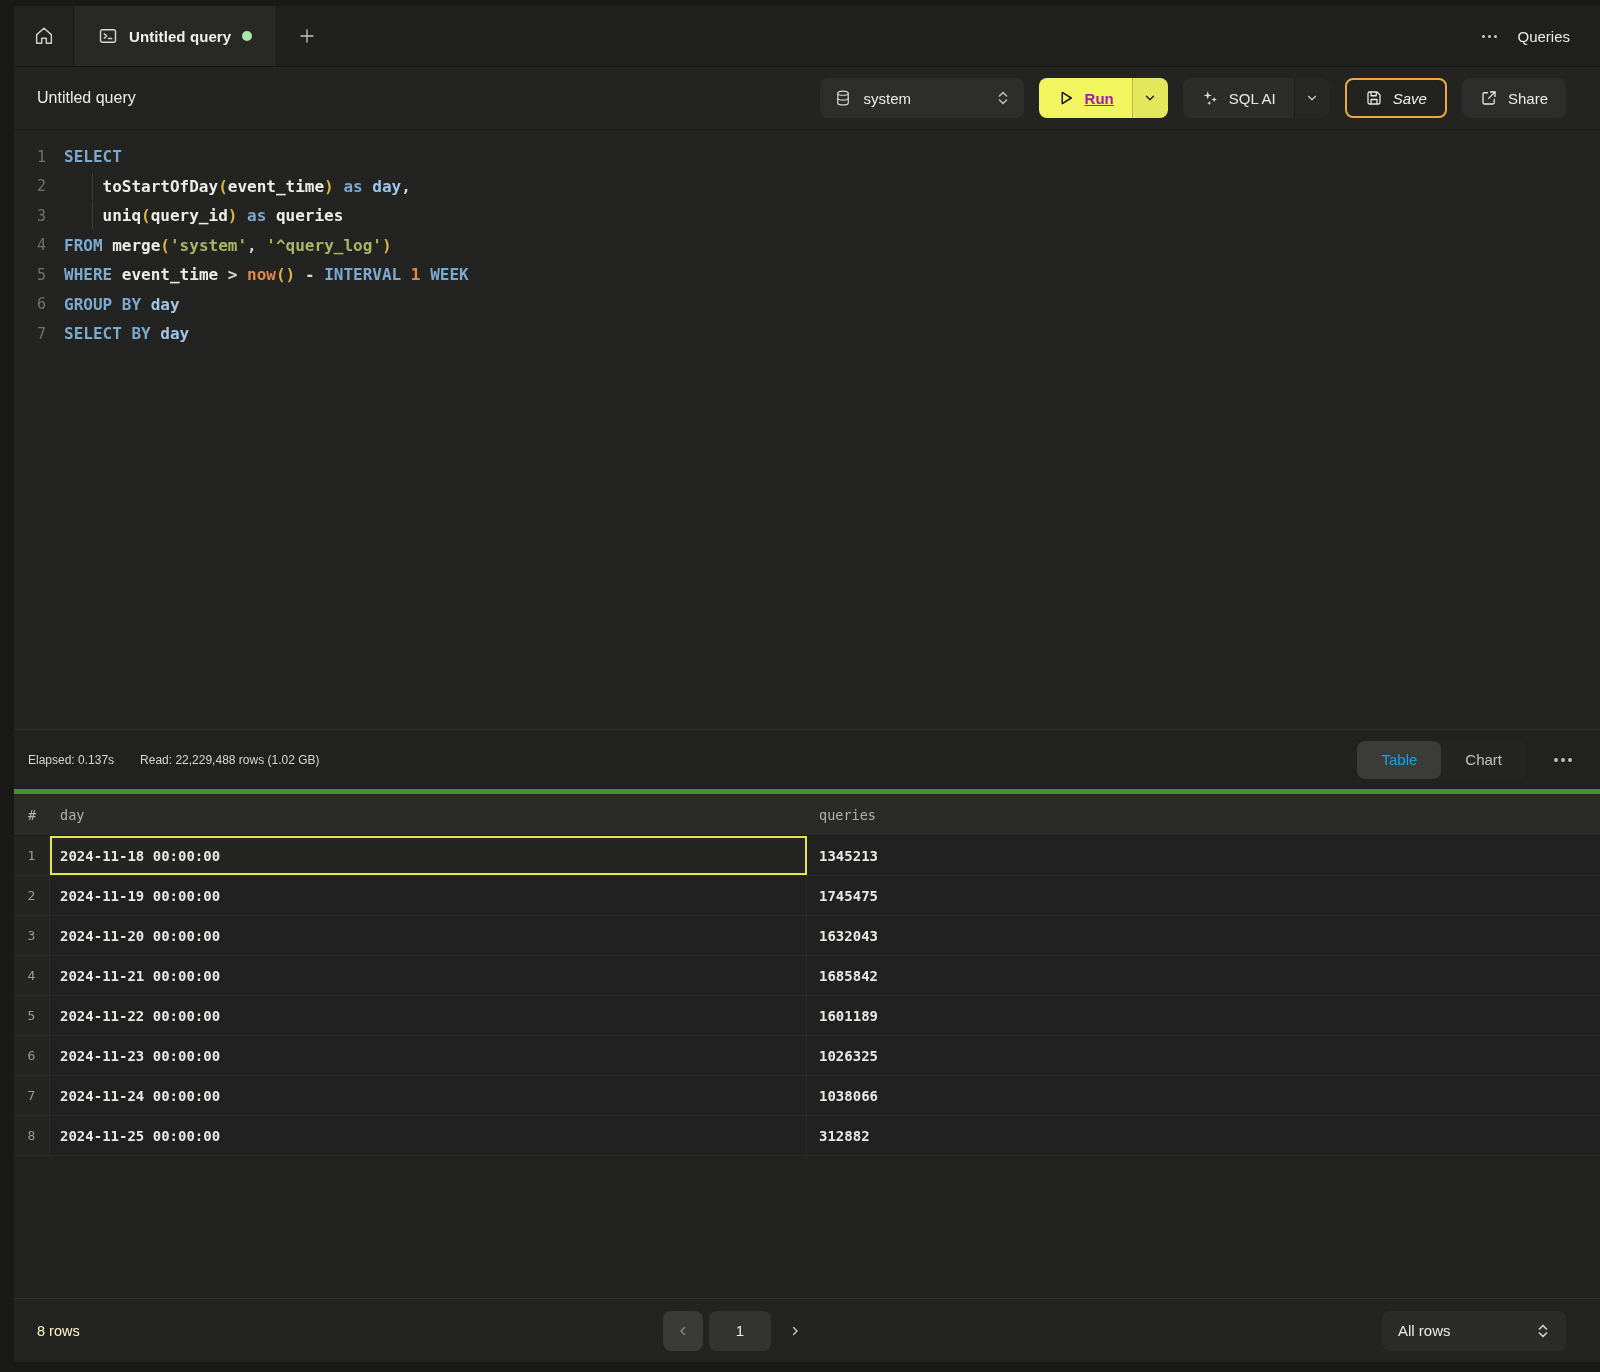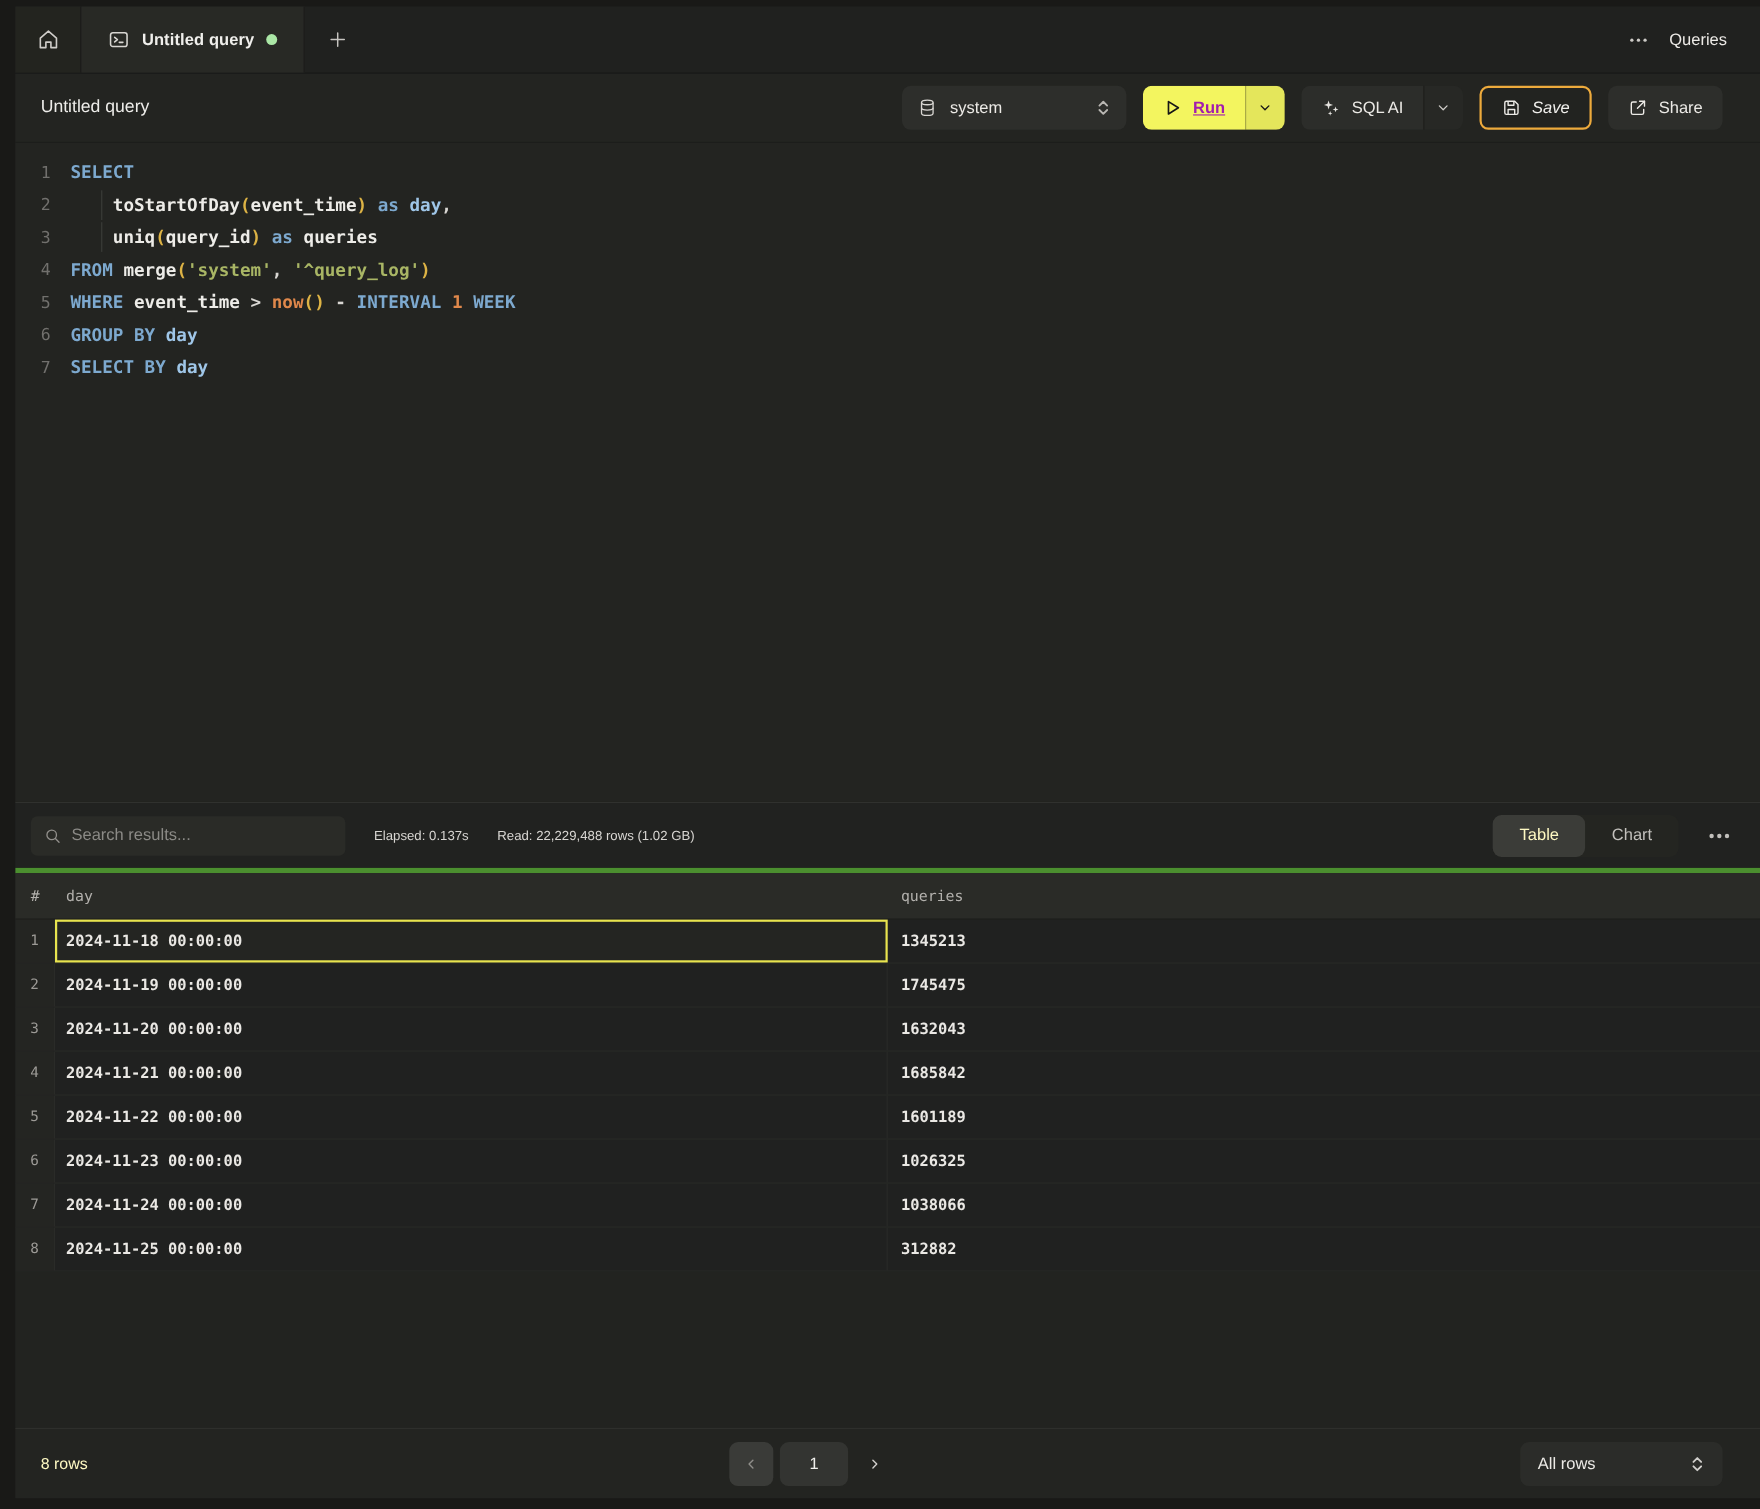--- a/index.html
+++ b/index.html
@@ -96,21 +96,21 @@
   }
   .search-box input {
     background:transparent; border:none; outline:none; color:#d8d6d2;
     font-size:15px; font-family:"Liberation Sans", sans-serif; width:100%;
   }
   .search-box input::placeholder { color:#8b8a86; }
   .stat-text { font-size:12px; color:#d8d6d2; }
   .toolbar-spacer { flex:1; }
   .segmented { display:flex; background:#242521; border-radius:8px; }
   .seg { height:38px; padding:0 24px; display:flex; align-items:center; font-size:15px; border-radius:8px; color:#c2c0bc; cursor:pointer; }
-  .seg.active { background:#3b3c38; color:#fef9c3; }
+  .seg.active { background:#3b3c38; color:#0ea5e9; }
   .toolbar-dots { display:flex; gap:3px; margin-left:2px; cursor:pointer; }
   .toolbar-dots i { width:4px; height:4px; border-radius:50%; background:#c2c0bc; display:block; }
 
   .progress-bar { height:5px; flex:0 0 5px; }
 
   
   .grid { display:flex; flex-direction:column; background:#202120; }
   .thead {
     height:42px; flex:0 0 42px; display:flex; align-items:stretch;
     background:#2a2b27; border-bottom:1px solid #1b1c1a;
@@ -318,29 +318,20 @@
   </div>
 
   <div class="code-line">
     <span class="ln">7</span>
     <span class="code-text"><span class="tok-kw">SELECT BY</span><span class="tok-sp"> </span><span class="tok-al">day</span></span>
   </div>
 </div>
   </div>
 
   <div class="results-toolbar">
-    <div class="search-box">
-      <span>
-        <svg width="16" height="16" viewBox="0 0 24 24" fill="none" stroke="currentColor" stroke-width="1.8" stroke-linecap="round">
-          <circle cx="10.5" cy="10.5" r="6.5"></circle>
-            <path d="M15.5 15.5 L20.5 20.5"></path>
-        </svg>
-      </span>
-      <input type="text" placeholder="Search results..." style="">
-    </div>
     <span class="stat-text">Elapsed: 0.137s</span>
     <span class="stat-text">Read: 22,229,488 rows (1.02 GB)</span>
     <div class="toolbar-spacer"></div>
     <div class="segmented">
       <div class="seg active">Table</div>
       <div class="seg">Chart</div>
     </div>
     <span class="toolbar-dots">
         <i></i>
         <i></i>

